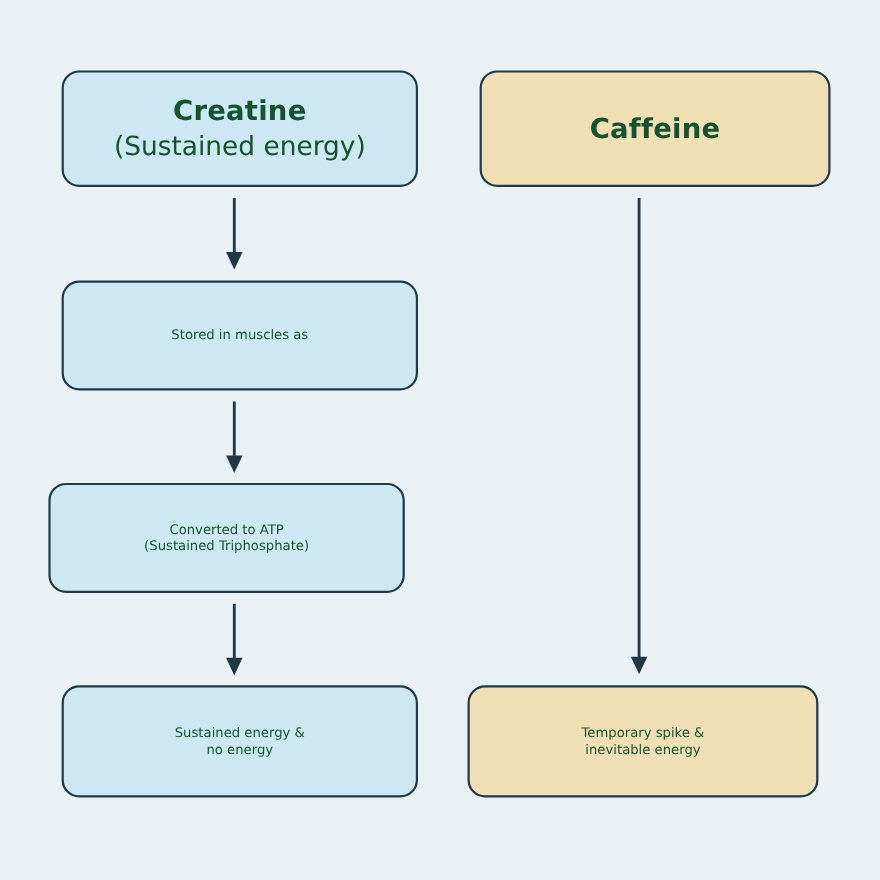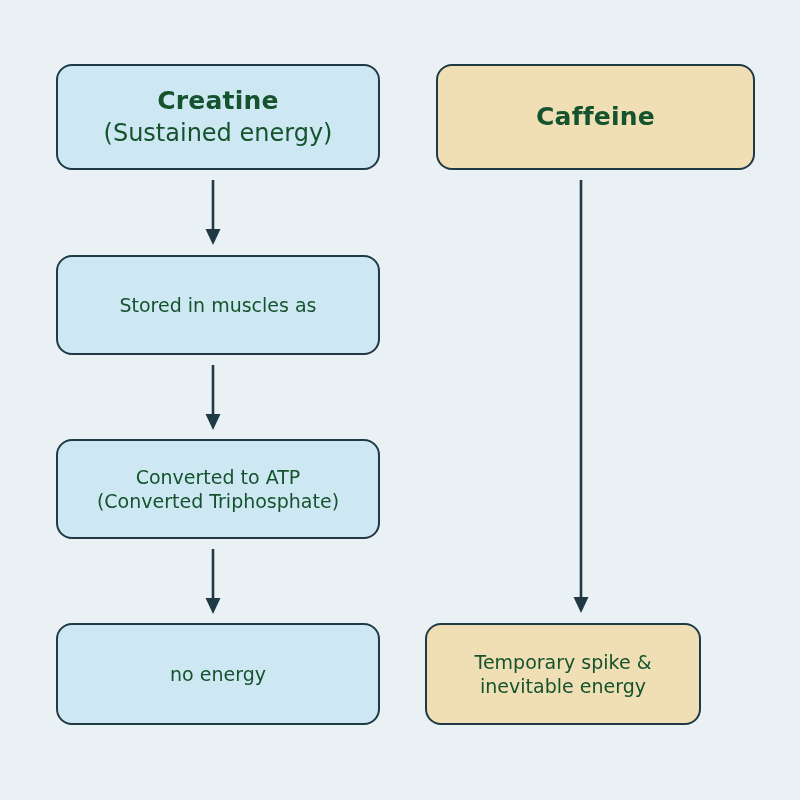--- a/index.html
+++ b/index.html
@@ -38,33 +38,33 @@
     font-size: 25px;
     font-weight: bold;
     letter-spacing: 0.2px;
   }
   .node-subtitle {
     font-size: 24px;
     font-weight: normal;
     margin-top: 1px;
   }
   .node-line {
-    font-size: 19px;
+    font-size: 12px;
     font-weight: normal;
   }
 
   
   #node-creatine  { left: 56px;  top: 64px;  width: 324px; height: 106px; }
   #node-caffeine  { left: 425px; top: 64px;  width: 319px; height: 106px; margin-left: 11px; }
   
   #node-stored    { left: 56px;  top: 255px; width: 324px; height: 100px; }
-  #node-atp       { left: 56px;  top: 439px; width: 324px; height: 100px; }
+  #node-atp       { left: 44px;  top: 439px; width: 324px; height: 100px; }
   #node-sustained { left: 56px;  top: 623px; width: 324px; height: 102px; }
   
-  #node-crash     { left: 425px; top: 623px; width: 276px; height: 102px; }
+  #node-crash     { left: 425px; top: 623px; width: 319px; height: 102px; }
 
   .arrow {
     position: absolute;
     overflow: visible;
   }
   .arrow .shaft {
     stroke: #1f3a45;
     stroke-width: 2.6;
     fill: none;
   }
@@ -100,29 +100,30 @@
     <div class="node-line">Stored in muscles as</div>
   </div>
 
   <svg class="arrow" id="arrow-2" width="22" height="66" viewBox="0 0 22 66">
     <line class="shaft" x1="11" y1="0" x2="11" y2="52"></line>
     <polygon class="head" points="11,65 3.5,49 18.5,49"></polygon>
   </svg>
 
   <div class="node creatine-fill" id="node-atp">
     <div class="node-line">Converted to ATP</div>
-    <div class="node-line">(Converted Triphosphate)</div>
+    <div class="node-line">(Sustained Triphosphate)</div>
   </div>
 
   <svg class="arrow" id="arrow-3" width="22" height="66" viewBox="0 0 22 66">
     <line class="shaft" x1="11" y1="0" x2="11" y2="52"></line>
     <polygon class="head" points="11,65 3.5,49 18.5,49"></polygon>
   </svg>
 
   <div class="node creatine-fill" id="node-sustained">
+    <div class="node-line">Sustained energy &amp;</div>
     <div class="node-line">no energy</div>
   </div>
 
   <svg class="arrow" id="arrow-long" width="22" height="434" viewBox="0 0 22 434">
     <line class="shaft" x1="11" y1="0" x2="11" y2="420"></line>
     <polygon class="head" points="11,433 3.5,417 18.5,417"></polygon>
   </svg>
 
   <div class="node caffeine-fill" id="node-crash">
     <div class="node-line">Temporary spike &amp;</div>

